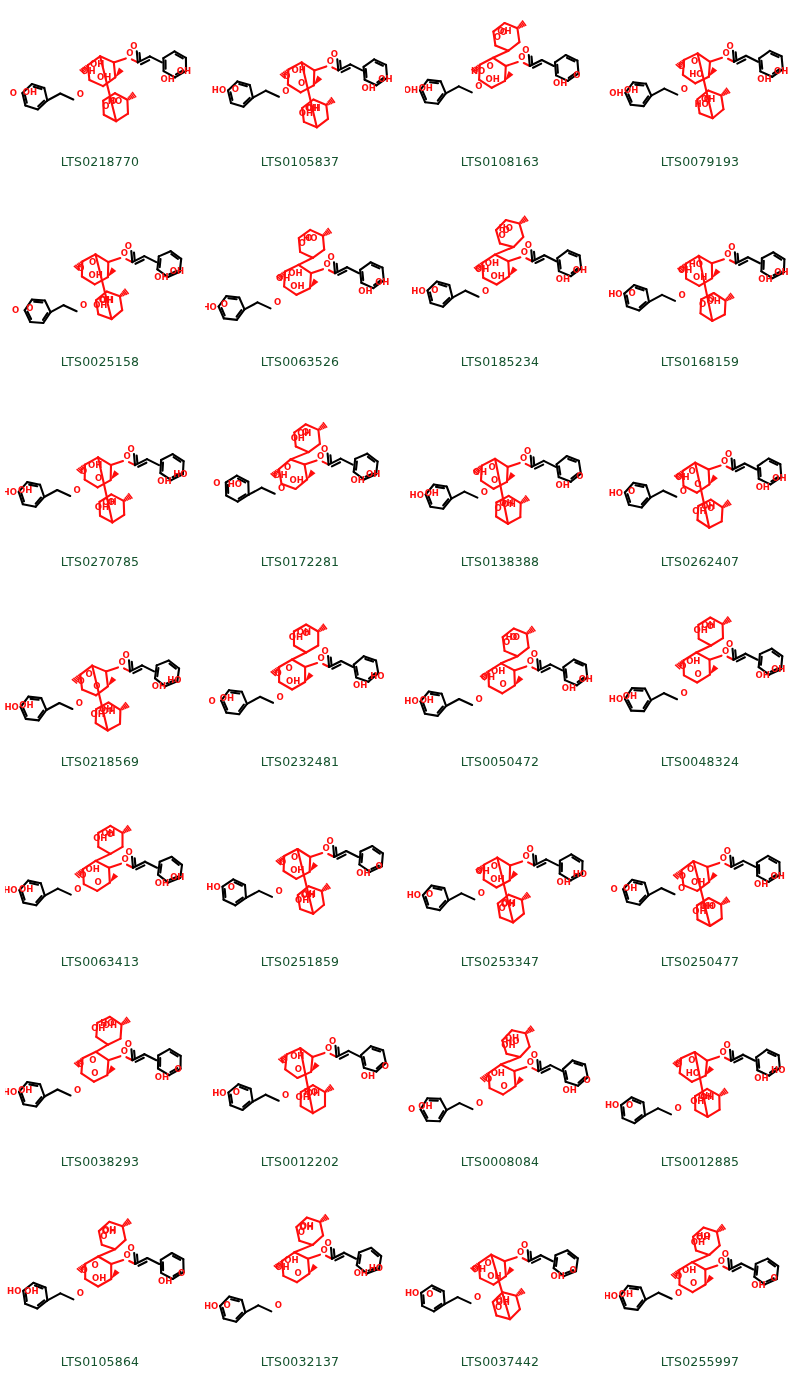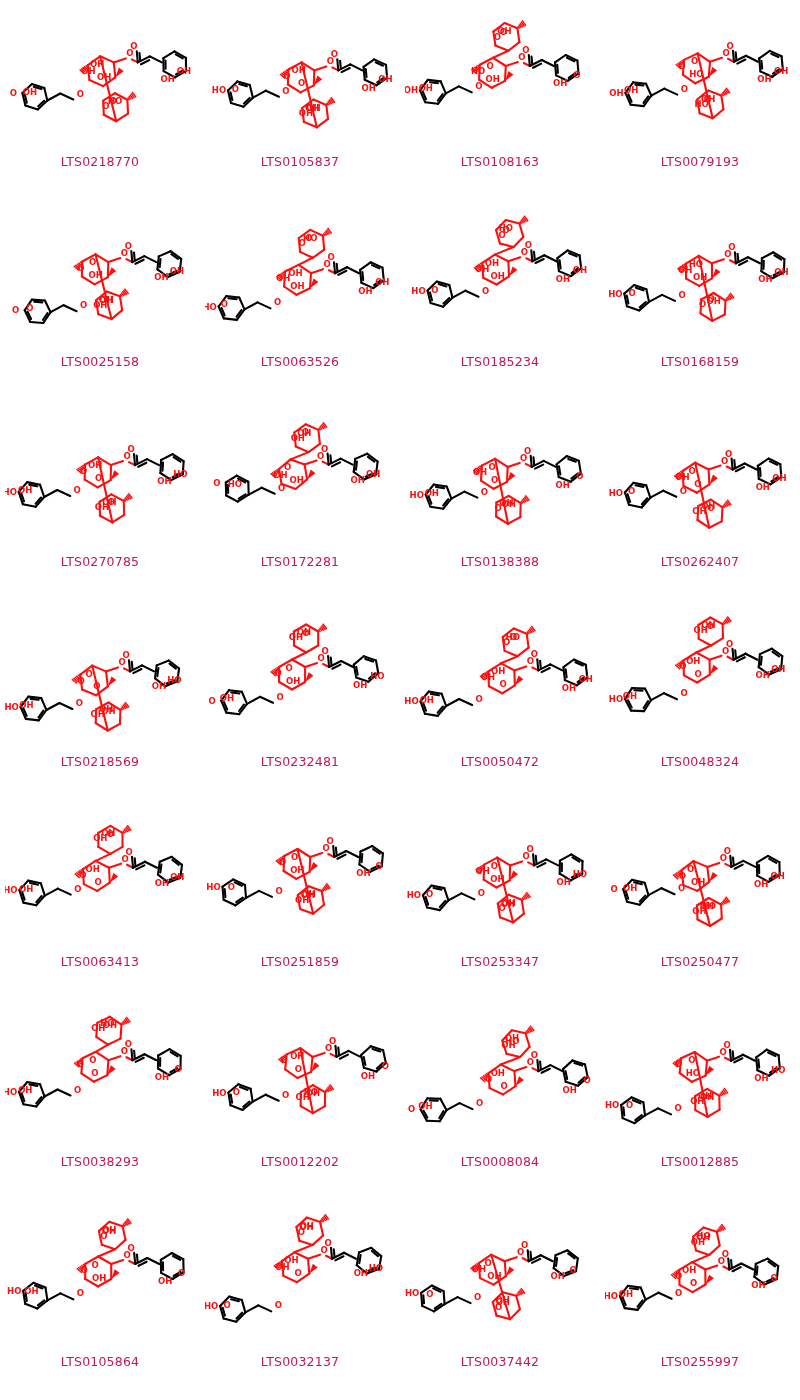--- a/index.html
+++ b/index.html
@@ -31,21 +31,21 @@
     padding-top: 10px;
   }
   .struct {
     width: 190px;
     height: 140px;
     display: block;
   }
   .caption {
     font-size: 12.5px;
     letter-spacing: 0.2px;
-    color: #be185d;
+    color: #14532d;
     text-align: center;
     margin-top: 6px;
     line-height: 1;
     font-family: "DejaVu Sans", sans-serif;
   }
   
   .bond { stroke: #000000; stroke-width: 2.1; stroke-linecap: round; fill: none; }
   .bond-r { stroke: #ff0d0d; stroke-width: 2.1; stroke-linecap: round; fill: none; }
   .wedge-r { fill: #ff0d0d; stroke: none; }
   .hashb-r { stroke: #ff0d0d; stroke-width: 1.5; stroke-linecap: butt; }

